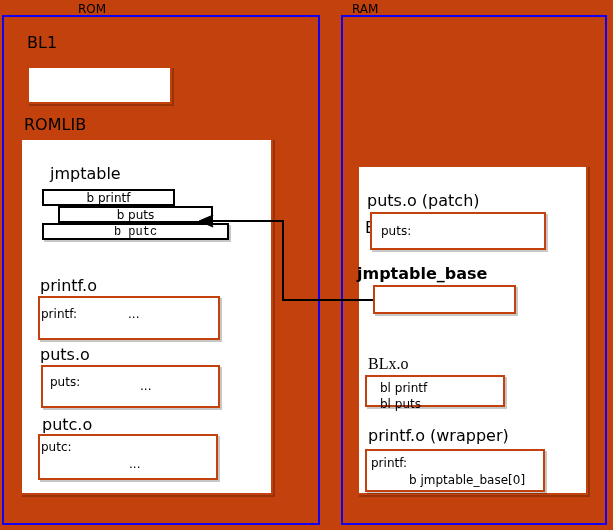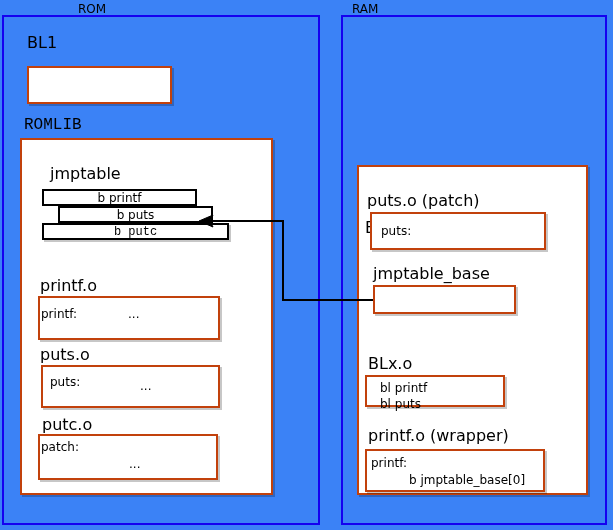--- a/index.html
+++ b/index.html
@@ -8,21 +8,21 @@
     background: #ffffff;
   }
   body {
     font-family: "DejaVu Sans", sans-serif;
     -webkit-font-smoothing: antialiased;
   }
   #canvas {
     position: relative;
     width: 613px;
     height: 530px;
-    background: #3b82f6;
+    background: #c2410c;
     overflow: hidden;
   }
   .lbl {
     position: absolute;
     font-size: 16px;
     color: #000000;
     white-space: nowrap;
     line-height: 14px;
   }
   .region {
@@ -75,62 +75,62 @@
 <body>
 
 <div id="canvas">
 
   <div class="region-title" style="left:78px; top:2px;">ROM</div>
   <div class="region" style="left:2px; top:15px; width:318px; height:510px;"></div>
 
   <div class="lbl" style="left:27px; top:36px;">BL1</div>
   <div class="box box-shadow" style="left:27px; top:66px; width:145px; height:38px;"></div>
 
-  <div class="lbl" style="left:24px; top:118px;font-family:Liberation Mono, monospace;">ROMLIB</div>
+  <div class="lbl" style="left:24px; top:118px;">ROMLIB</div>
   <div class="box box-shadow" style="left:20px; top:138px; width:253px; height:357px;"></div>
 
   <div class="lbl" style="left:50px; top:167px;">jmptable</div>
 
-  <div class="jt-row" style="left:42px; top:189px; width:155px; height:17px;">b printf</div>
+  <div class="jt-row" style="left:42px; top:189px; width:133px; height:17px;">b printf</div>
   <div class="jt-row" style="left:42px; top:206px; width:155px; height:17px;margin-left:16px;">b puts</div>
   <div class="jt-row box-shadow" style="left:42px; top:223px; width:187px; height:17px;font-family:Liberation Mono, monospace;">b putc</div>
 
   <div class="lbl" style="left:40px; top:279px;">printf.o</div>
   <div class="box box-shadow" style="left:38px; top:296px; width:182px; height:44px;">
     <div class="cell-text" style="left:1px; top:9px;">printf:</div>
     <div class="cell-text" style="left:88px; top:9px;">...</div>
   </div>
 
   <div class="lbl" style="left:40px; top:348px;">puts.o</div>
   <div class="box box-shadow" style="left:41px; top:365px; width:179px; height:43px;">
     <div class="cell-text" style="left:7px; top:8px;">puts:</div>
     <div class="cell-text" style="left:97px; top:12px;">...</div>
   </div>
 
   <div class="lbl" style="left:42px; top:418px;">putc.o</div>
   <div class="box box-shadow" style="left:38px; top:434px; width:180px; height:46px;">
-    <div class="cell-text" style="left:1px; top:4px;">patch:</div>
+    <div class="cell-text" style="left:1px; top:4px;">putc:</div>
     <div class="cell-text" style="left:89px; top:21px;">...</div>
   </div>
 
   <div class="region-title" style="left:352px; top:2px;">RAM</div>
   <div class="region" style="left:341px; top:15px; width:266px; height:510px;"></div>
 
   <div class="box box-shadow" style="left:357px; top:165px; width:231px; height:330px;"></div>
   <div class="lbl" style="left:365px; top:177px;margin-top:44px;">BLx</div>
 
   <div class="lbl" style="left:367px; top:194px;">puts.o (patch)</div>
   <div class="box box-shadow" style="left:370px; top:212px; width:176px; height:38px;">
     <div class="cell-text" style="left:9px; top:10px;">puts:</div>
   </div>
 
-  <div class="lbl" style="left:373px; top:267px;">jmptable_base</div>
+  <div class="lbl" style="left:357px; top:267px;font-weight:bold;">jmptable_base</div>
   <div class="box box-shadow" style="left:373px; top:285px; width:143px; height:29px;"></div>
 
-  <div class="lbl" style="left:368px; top:357px;">BLx.o</div>
+  <div class="lbl" style="left:368px; top:357px;font-family:Liberation Serif, serif;">BLx.o</div>
   <div class="box box-shadow" style="left:365px; top:375px; width:140px; height:32px;">
     <div class="cell-text" style="left:13px; top:4px;">bl printf</div>
     <div class="cell-text" style="left:13px; top:20px;">bl puts</div>
   </div>
 
   <div class="lbl" style="left:368px; top:429px;">printf.o (wrapper)</div>
   <div class="box box-shadow" style="left:365px; top:449px; width:180px; height:43px;">
     <div class="cell-text" style="left:4px; top:5px;">printf:</div>
     <div class="cell-text" style="left:42px; top:22px;">b jmptable_base[0]</div>
   </div>

